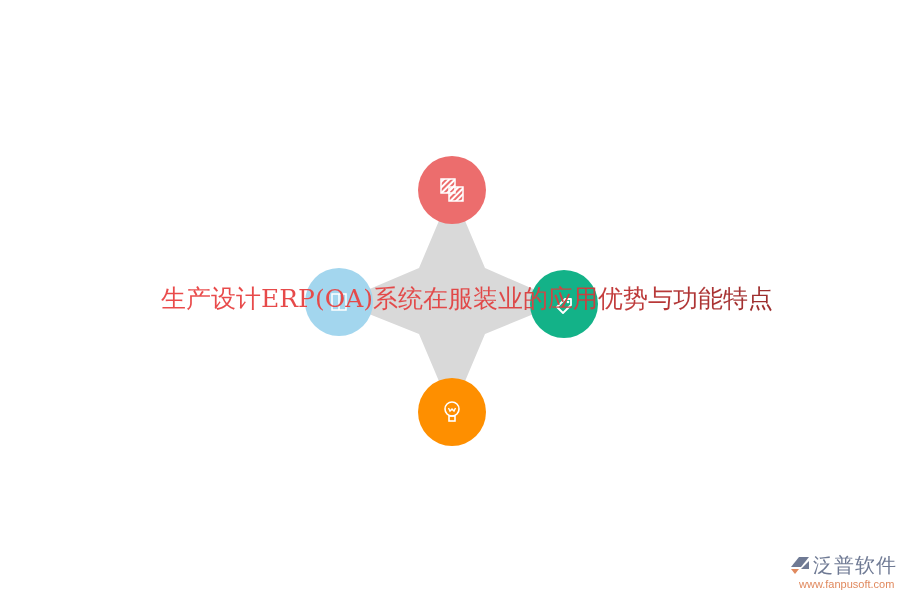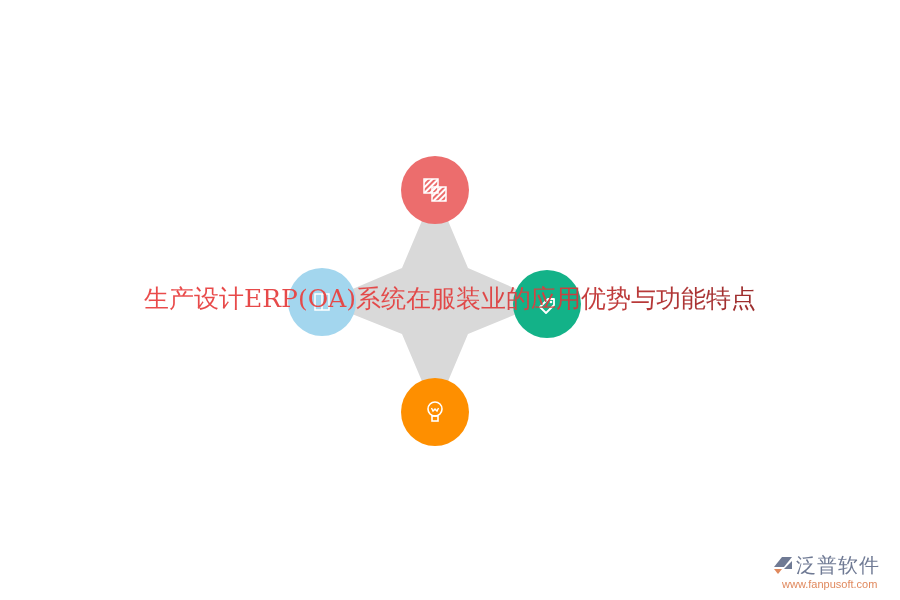--- a/index.html
+++ b/index.html
@@ -1,17 +1,17 @@
 <!DOCTYPE html>
 <html><head>
 <meta charset="utf-8">
 <style>
   html, body { margin: 0; padding: 0; }
   body { width: 900px; height: 600px; background: #ffffff; position: relative; overflow: hidden; font-family: "DejaVu Serif", serif; }
-  .stage { position: absolute; left: 0; top: 0; width: 716px; height: 600px; padding-left: 27px; }
+  .stage { position: absolute; left: 17px; top: 0; width: 716px; height: 600px; padding-left: 27px; }
   .star { position: absolute; left: 0; top: 0; }
   .node { position: absolute; width: 68px; height: 68px; border-radius: 50%; display: flex; align-items: center; justify-content: center; }
   .node svg { width: 26px; height: 26px; }
   .title {
     position: absolute; left: 0; width: 900px; top: 282px; text-align: center;
     font-family: "DejaVu Serif", "Liberation Serif", serif; font-size: 25px; letter-spacing: 0px;
     white-space: nowrap;
   }
   .title span {
     background: linear-gradient(90deg, #ea4b4b 0%, #e04848 55%, #9b2d2d 100%);

